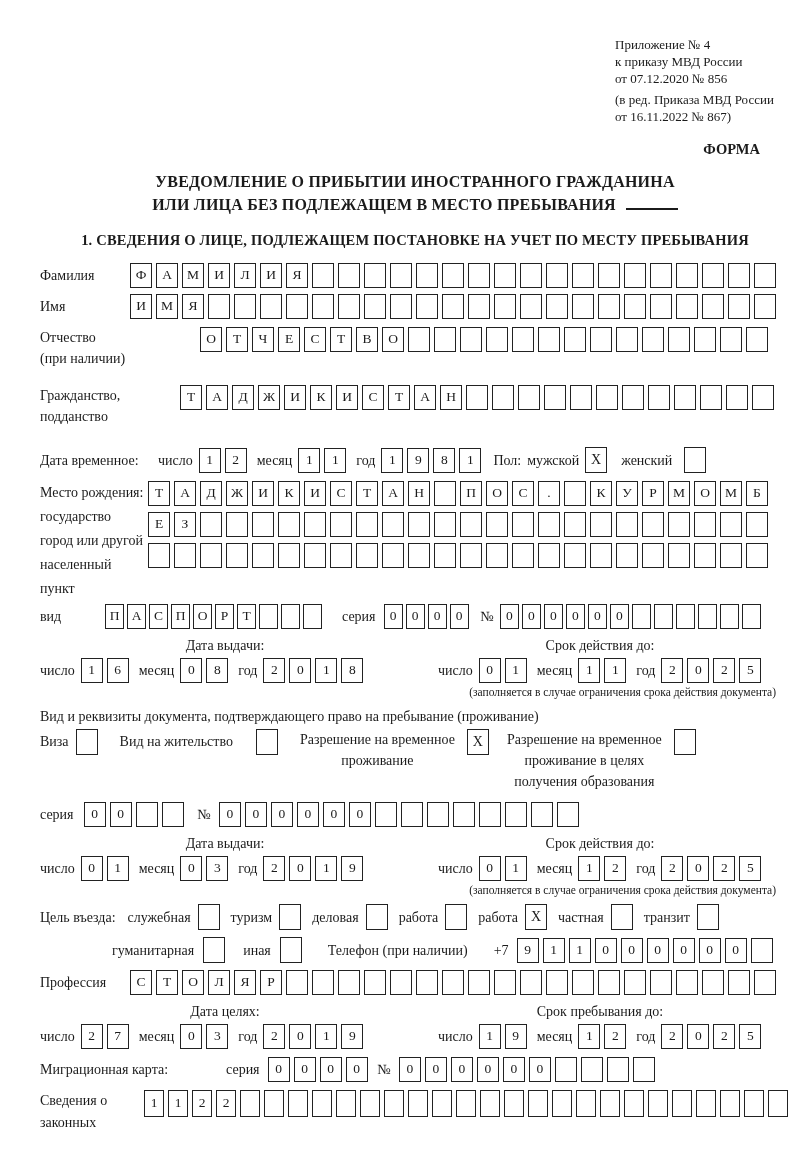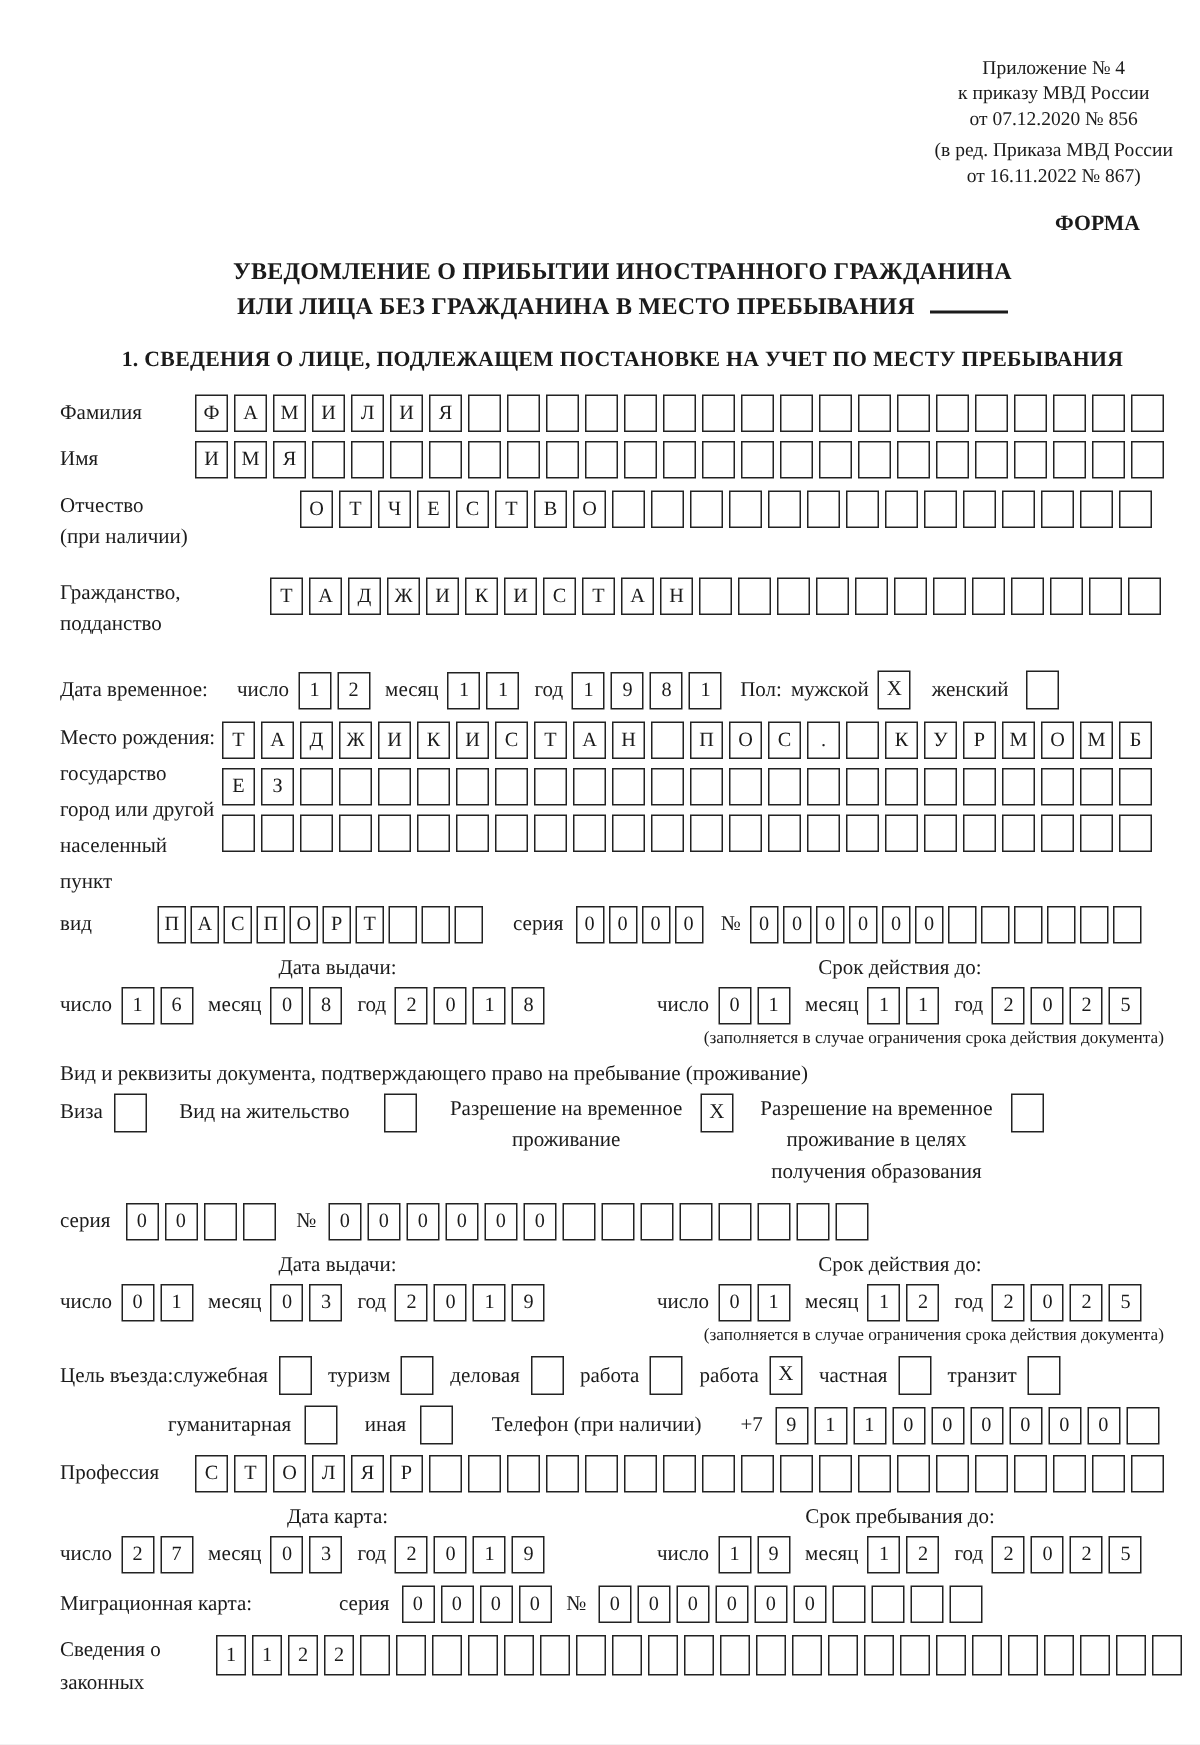--- a/index.html
+++ b/index.html
@@ -2,21 +2,21 @@
 <html><head>
 <meta charset="utf-8">
 <style>
   html,body{margin:0;padding:0;background:#e8e8e8;}
   .page{
     width:800px;height:1163px;margin:0 auto;background:#ffffff;color:#1b1b1b;
     font-family:"Liberation Serif","DejaVu Serif",serif;font-size:14px;
     box-sizing:border-box;padding:36px 10px 0 40px;position:relative;overflow:hidden;
   }
   
-  .appendix{margin-left:575px;font-size:13px;line-height:17px;text-align:center;}
+  .appendix{margin-left:575px;font-size:13px;line-height:17px;}
   .appendix .amend{margin-top:4px;}
   .forma{text-align:right;padding-right:30px;font-weight:bold;font-size:14.5px;margin-top:16px;}
   .title{text-align:center;font-weight:bold;font-size:16px;line-height:23px;margin-top:12px;letter-spacing:.2px;}
   .uline{display:inline-block;width:52px;border-bottom:2px solid #1b1b1b;margin-left:10px;height:14px;}
   .sech{text-align:center;font-weight:bold;font-size:14.5px;margin-top:16px;letter-spacing:.2px;}
   
   .row{display:flex;align-items:flex-start;margin-top:6px;}
   .lbl{line-height:25px;white-space:nowrap;}
   .lbl2 div{line-height:21px;}
   .cells{display:flex;gap:4px;flex-wrap:nowrap;}
@@ -51,21 +51,21 @@
     <div>к приказу МВД России</div>
     <div>от 07.12.2020 № 856</div>
     <div class="amend">(в ред. Приказа МВД России</div>
     <div>от 16.11.2022 № 867)</div>
   </div>
 
   <div class="forma">ФОРМА</div>
 
   <div class="title">
     <div>УВЕДОМЛЕНИЕ О ПРИБЫТИИ ИНОСТРАННОГО ГРАЖДАНИНА</div>
-    <div><span>ИЛИ ЛИЦА БЕЗ ГРАЖДАНИНА В МЕСТО ПРЕБЫВАНИЯ</span><span class="uline"></span></div>
+    <div><span>ИЛИ ЛИЦА БЕЗ ПОДЛЕЖАЩЕМ В МЕСТО ПРЕБЫВАНИЯ</span><span class="uline"></span></div>
   </div>
 
   <div class="sech">1. СВЕДЕНИЯ О ЛИЦЕ, ПОДЛЕЖАЩЕМ ПОСТАНОВКЕ НА УЧЕТ ПО МЕСТУ ПРЕБЫВАНИЯ</div>
 
   <div class="row" style="margin-top:14px;">
     <div class="lbl" style="width:90px;">Фамилия</div>
     <div class="cells">
         <span class="cell">Ф</span>
         <span class="cell">А</span>
         <span class="cell">М</span>
@@ -486,21 +486,21 @@
           <span class="cell">0</span>
           <span class="cell">2</span>
           <span class="cell">5</span>
         </span>
     </div>
   </div>
   <div class="note right-note">(заполняется в случае ограничения срока действия документа)</div>
 
   <div class="row" style="margin-top:8px;align-items:center;">
     <span class="lbl">Цель въезда:</span>
-    <span class="lbl" style="margin-left:0;text-align:right;">служебная</span>
+    <span class="lbl" style="margin-left:12px;text-align:right;">служебная</span>
     <span class="box" style="margin-left:7px;"></span>
     <span class="lbl" style="margin-left:11px;">туризм</span>
     <span class="box" style="margin-left:7px;"></span>
     <span class="lbl" style="margin-left:11px;">деловая</span>
     <span class="box" style="margin-left:7px;"></span>
     <span class="lbl" style="margin-left:11px;">работа</span>
     <span class="box" style="margin-left:7px;"></span>
     <span class="lbl" style="margin-left:11px;">работа</span>
     <span class="box" style="margin-left:7px;">X</span>
     <span class="lbl" style="margin-left:11px;">частная</span>
@@ -555,21 +555,21 @@
         <span class="cell"></span>
         <span class="cell"></span>
         <span class="cell"></span>
         <span class="cell"></span>
         <span class="cell"></span>
         <span class="cell"></span>
       </div>
   </div>
 
   <div class="split" style="margin-top:4px;">
-    <div class="half-l dhdr">Дата карта:</div>
+    <div class="half-l dhdr">Дата целях:</div>
     <div class="half-r dhdr">Срок пребывания до:</div>
   </div>
   <div class="split">
     <div class="half-l dg">
       <span class="dg-lbl">число</span>
       <span class="cells">
           <span class="cell">2</span>
           <span class="cell">7</span>
         </span>
       <span class="dg-lbl mid">месяц</span>

